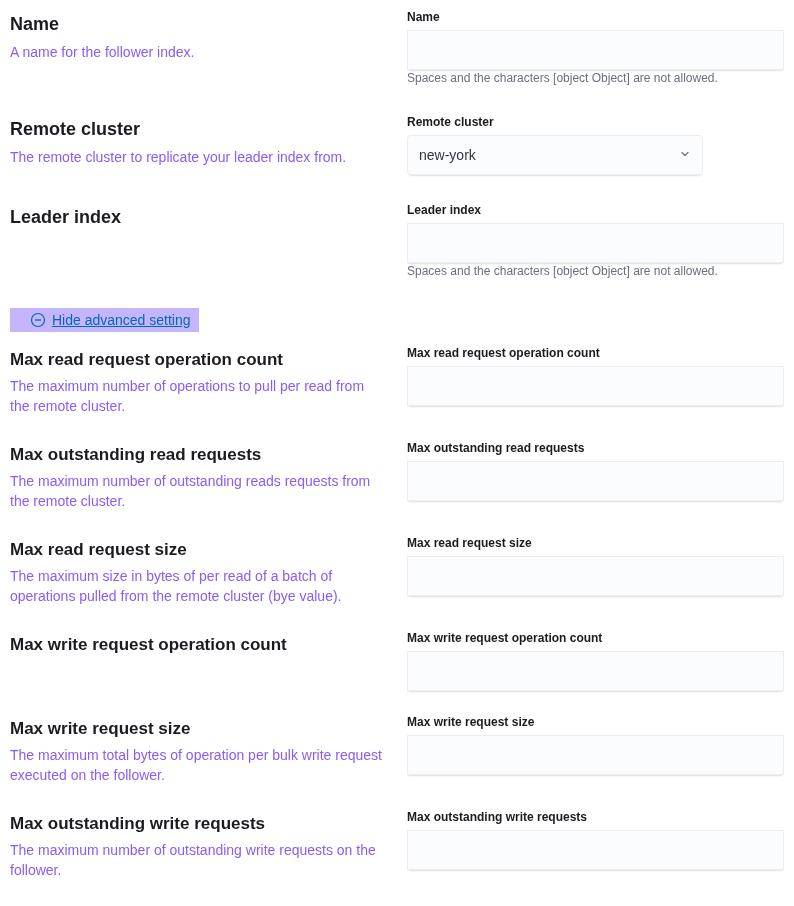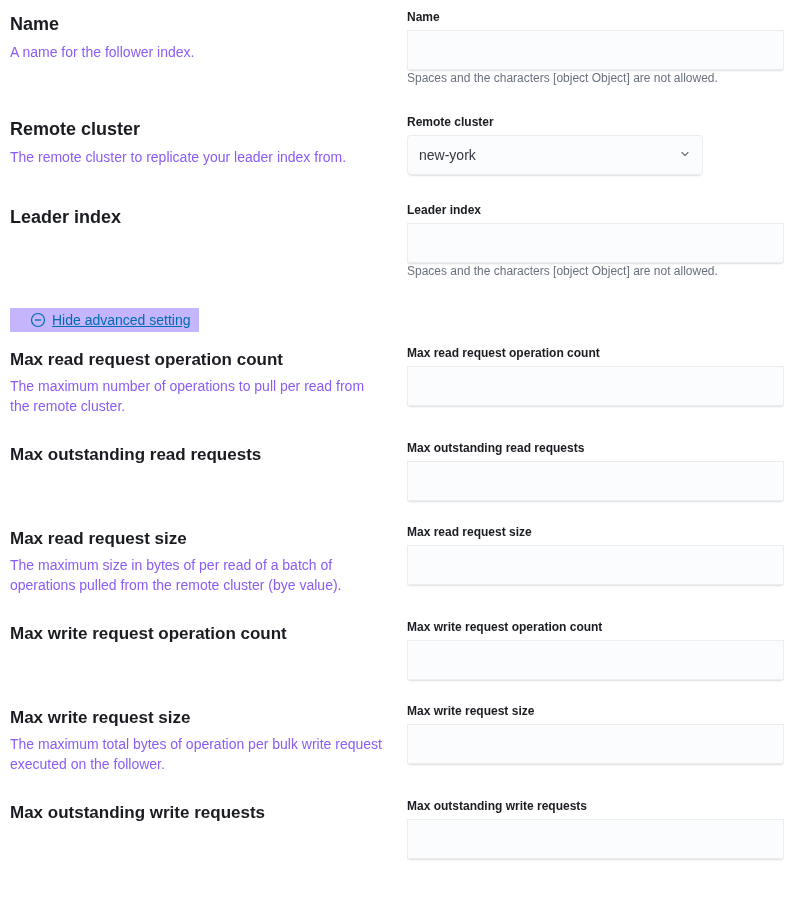--- a/index.html
+++ b/index.html
@@ -187,20 +187,21 @@
     </div>
     <div class="form-right">
       <label class="field-label">Max read request operation count</label>
       <input type="text" class="text-input" value="" style="">
     </div>
   </div>
 
   <div class="form-row">
     <div class="form-left">
       <div class="section-title">Max outstanding read requests</div>
+      <div class="section-description">The maximum number of outstanding reads requests from the remote cluster.</div>
     </div>
     <div class="form-right">
       <label class="field-label">Max outstanding read requests</label>
       <input type="text" class="text-input" value="" style="">
     </div>
   </div>
 
   <div class="form-row">
     <div class="form-left">
       <div class="section-title">Max read request size</div>
@@ -229,20 +230,21 @@
     </div>
     <div class="form-right">
       <label class="field-label">Max write request size</label>
       <input type="text" class="text-input" value="" style="">
     </div>
   </div>
 
   <div class="form-row">
     <div class="form-left">
       <div class="section-title">Max outstanding write requests</div>
+      <div class="section-description">The maximum number of outstanding write requests on the follower.</div>
     </div>
     <div class="form-right">
       <label class="field-label">Max outstanding write requests</label>
       <input type="text" class="text-input" value="" style="">
     </div>
   </div>
 
 </div>
 
 

